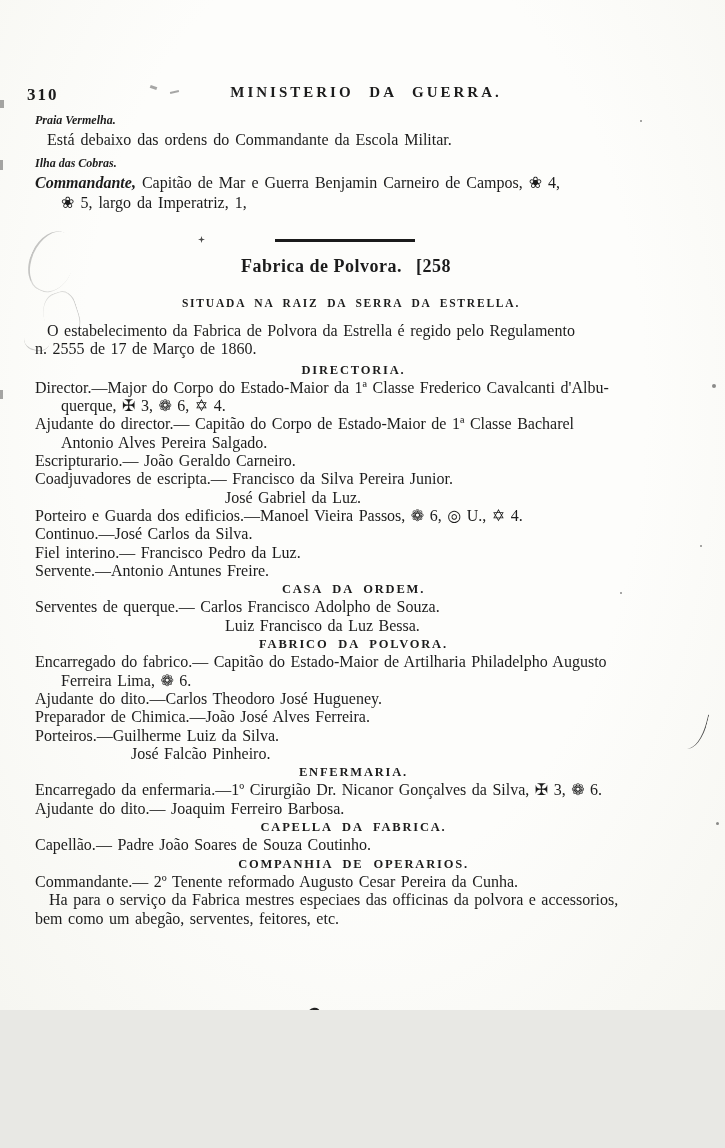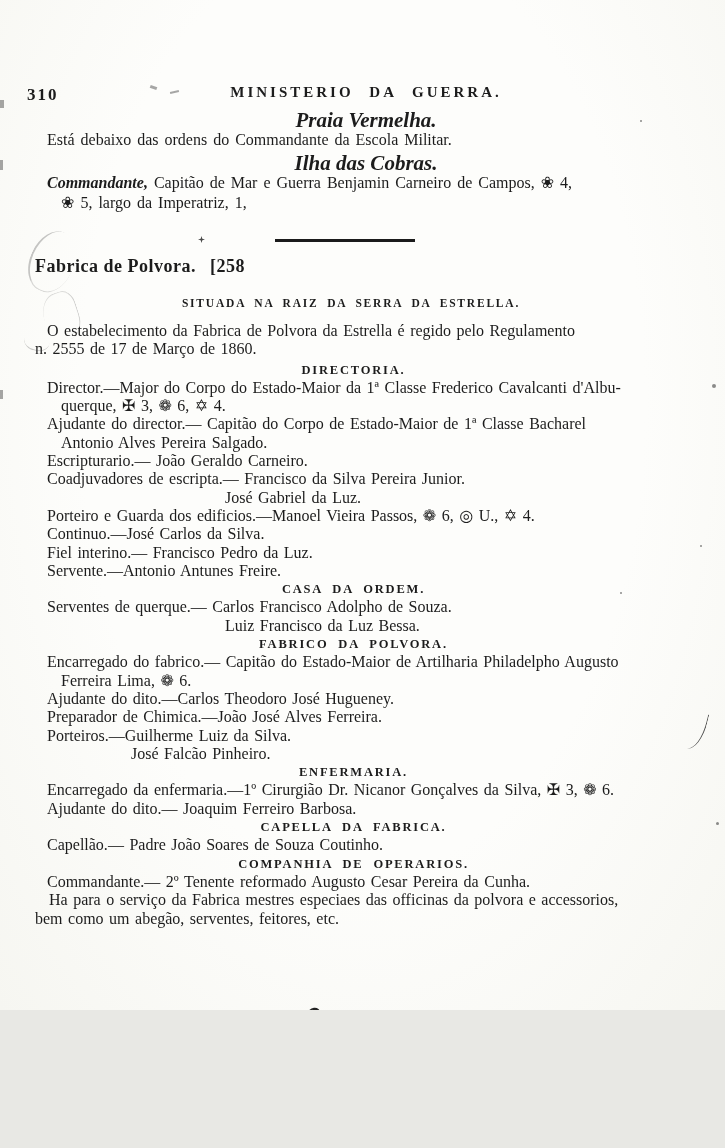--- a/index.html
+++ b/index.html
@@ -7,32 +7,32 @@
     position:relative;width:725px;height:1010px;margin:0 auto;
     background:radial-gradient(ellipse at 50% 40%, #fdfdfb 55%, #f6f6f1 100%);
     font-family:"Liberation Serif","DejaVu Serif",serif;
     color:#1c1c1c;overflow:hidden;
   }
   .content{position:absolute;left:35px;right:28px;top:83px;}
   .header-row{position:relative;text-align:center;height:24px;}
   .pagenum{position:absolute;left:-8px;top:2px;font-weight:bold;font-size:17px;letter-spacing:2px;}
   .doc-header{font-weight:bold;font-size:15px;letter-spacing:3px;word-spacing:9px;display:inline-block;}
   .bital{font-style:italic;font-weight:bold;}
-  .praia{text-align:center;font-size:21px;margin-top:3px;line-height:20px;}
+  .praia{text-align:left;font-size:12px;margin-top:3px;line-height:20px;}
   .topline{font-size:16px;line-height:20px;word-spacing:2px;white-space:nowrap;}
   .indent1{text-indent:12px;}
   .cmdblock{margin-top:0;}
   .divider{width:140px;height:3px;background:#1b1b1b;margin:26px 0 0 240px;}
-  .fab-title{text-align:left;font-weight:bold;font-size:18px;margin-top:14px;letter-spacing:.5px;padding-right:40px;}
+  .fab-title{text-align:center;font-weight:bold;font-size:18px;margin-top:14px;letter-spacing:.5px;padding-right:40px;}
   .fab-title .ref{margin-left:14px;font-weight:bold;}
   .fab-sub{text-align:center;font-size:11.5px;font-weight:bold;letter-spacing:1.8px;word-spacing:4px;margin-top:20px;padding-right:30px;}
   .intro{margin-top:13px;}
   .sections{margin-top:2px;}
   .textline{font-size:16px;line-height:18.3px;word-spacing:1.5px;white-space:nowrap;}
-  .role{margin-left:12px;}
+  .role{}
   .cont{margin-left:26px;}
   .name-cont{margin-left:190px;}
   .name-cont2{margin-left:96px;}
   .sec-head{text-align:center;font-size:12.5px;font-weight:bold;letter-spacing:1.8px;word-spacing:5px;line-height:18.3px;padding-right:25px;}
   .closing .indent1{text-indent:14px;}
   .ornament{position:absolute;left:248px;top:1002px;}
   
   .blob{position:absolute;left:-8px;top:1046px;width:54px;height:102px;background:#151515;
     clip-path:polygon(0 6%,58% 0,80% 20%,93% 52%,76% 80%,50% 100%,0 100%);transform:rotate(-3deg);}
   .blob-halo{position:absolute;left:2px;top:1036px;width:60px;height:8px;background:rgba(30,30,30,.25);border-radius:50%;}

